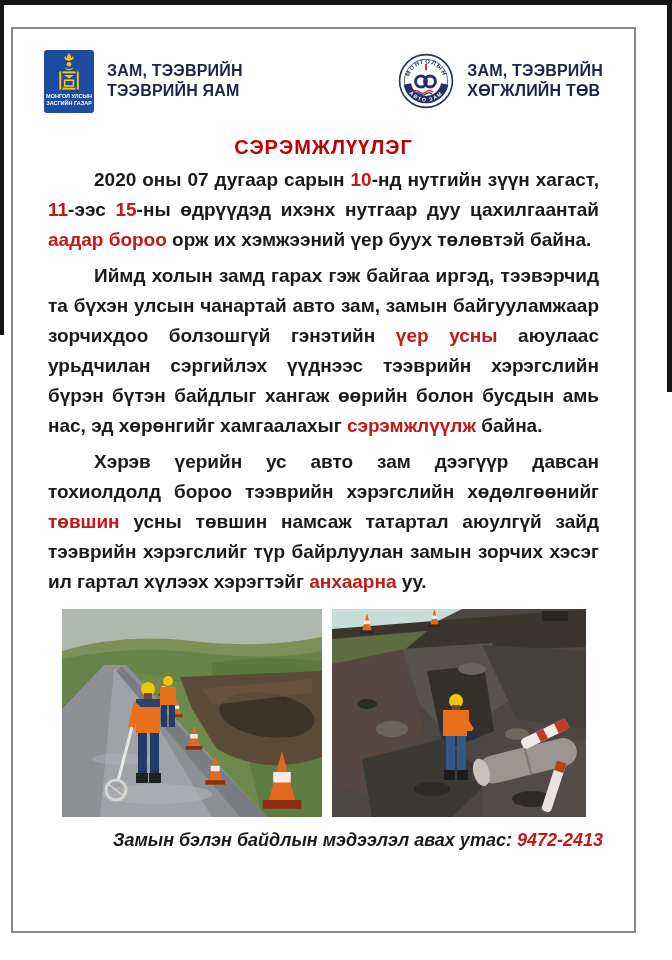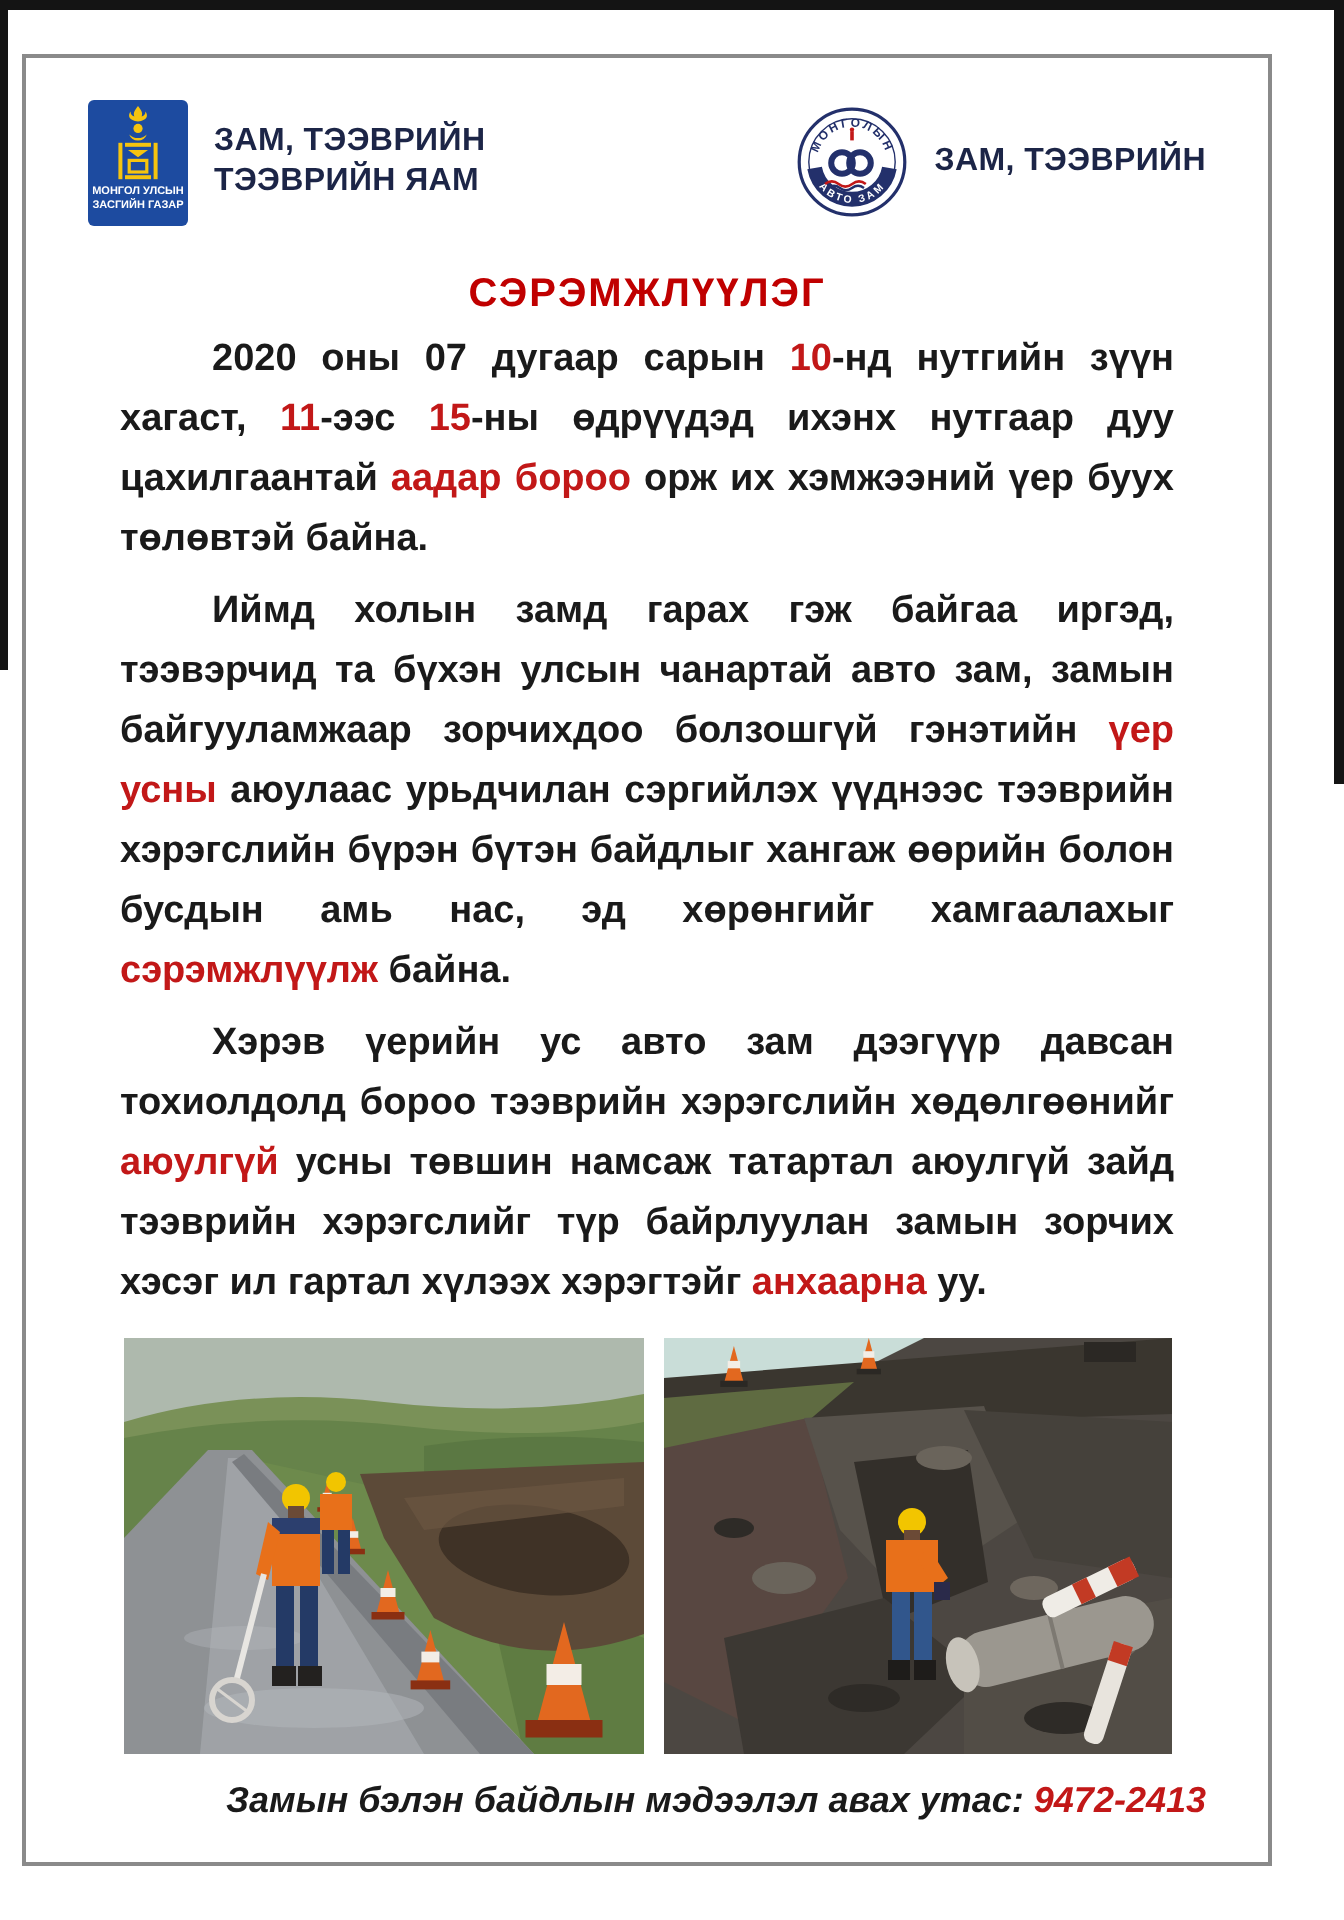--- a/index.html
+++ b/index.html
@@ -34,21 +34,21 @@
   .gov-logo-text{color:#fff;font-size:5.5px;font-weight:bold;text-align:center;line-height:1.35;margin-top:1px;white-space:nowrap;}
   .org-name{color:var(--navy);font-weight:bold;font-size:16px;line-height:1.25;margin-left:13px;letter-spacing:.2px;white-space:nowrap;}
   .center-logo{display:block;flex:0 0 auto;}
 
   
   .title{margin-top:22px;text-align:center;color:var(--title-red);font-size:20px;font-weight:bold;letter-spacing:1px;}
 
   
   .body{margin-top:6px;}
   .para{
-    margin:6px 16px;font-size:19px;font-weight:bold;color:var(--ink);
+    margin:6px 4px;font-size:19px;font-weight:bold;color:var(--ink);
     line-height:30px;text-align:justify;text-indent:46px;
   }
   .para .hl{color:var(--hl-red);}
   .wish{text-align:center;font-style:italic;font-weight:bold;font-size:18px;color:var(--ink);margin-top:7px;}
 
   
   .photos{margin-top:12px;display:flex;justify-content:center;gap:10px;}
   .photos svg{display:block;}
 
   
@@ -112,30 +112,31 @@
             <rect x="27.1" y="12.6" width="1.8" height="4.6" fill="#c21818"></rect>
             <circle cx="28" cy="11.8" r="1.1" fill="#c21818"></circle>
             <circle cx="23" cy="28.5" r="5.4" fill="none" stroke="#23306b" stroke-width="3"></circle>
             <circle cx="32" cy="28.5" r="5.4" fill="none" stroke="#23306b" stroke-width="3"></circle>
             <path d="M14.5,39 q3.4,-2.6 6.8,0 t6.8,0 t6.8,0" fill="none" stroke="#c21818" stroke-width="1.3"></path>
             <path d="M16,41 q3,-2.2 6,0 t6,0 t6,0" fill="none" stroke="#23306b" stroke-width="1.2"></path>
           </g>
         </svg>
         <div class="org-name">
           <div>ЗАМ, ТЭЭВРИЙН</div>
+          <div>ХӨГЖЛИЙН ТӨВ</div>
         </div>
       </div>
     </div>
 
     <div class="title">СЭРЭМЖЛҮҮЛЭГ</div>
 
     <div class="body" id="body-paragraphs">
         <p class="para"><span>2020 оны 07 дугаар сарын </span><span class="hl">10</span><span>-нд нутгийн зүүн хагаст, </span><span class="hl">11</span><span>-ээс </span><span class="hl">15</span><span>-ны өдрүүдэд ихэнх нутгаар дуу цахилгаантай </span><span class="hl">аадар бороо</span><span> орж их хэмжээний үер буух төлөвтэй байна.</span></p>
         <p class="para"><span>Иймд холын замд гарах гэж байгаа иргэд, тээвэрчид та бүхэн улсын чанартай авто зам, замын байгууламжаар зорчихдоо болзошгүй гэнэтийн </span><span class="hl">үер усны</span><span> аюулаас урьдчилан сэргийлэх үүднээс тээврийн хэрэгслийн бүрэн бүтэн байдлыг хангаж өөрийн болон бусдын амь нас, эд хөрөнгийг хамгаалахыг </span><span class="hl">сэрэмжлүүлж</span><span> байна.</span></p>
-        <p class="para"><span>Хэрэв үерийн ус авто зам дээгүүр давсан тохиолдолд бороо тээврийн хэрэгслийн хөдөлгөөнийг </span><span class="hl">аюулгүй</span><span> усны төвшин намсаж татартал аюулгүй зайд тээврийн хэрэгслийг түр байрлуулан замын зорчих хэсэг ил гартал хүлээх хэрэгтэйг </span><span class="hl">анхаарна</span><span> уу.</span></p>
+        <p class="para"><span>Хэрэв үерийн ус авто зам дээгүүр давсан тохиолдолд бороо тээврийн хэрэгслийн хөдөлгөөнийг </span><span class="hl">төвшин</span><span> усны төвшин намсаж татартал аюулгүй зайд тээврийн хэрэгслийг түр байрлуулан замын зорчих хэсэг ил гартал хүлээх хэрэгтэйг </span><span class="hl">анхаарна</span><span> уу.</span></p>
       </div>
 
 
     <div class="photos">
 
       <svg width="260" height="208" viewBox="0 0 260 208">
         <defs>
           <g id="coneL">
             <polygon points="8,0 16,30 0,30" fill="#e2681f"></polygon>
             <rect x="3" y="12" width="10" height="6" fill="#f3ede6"></rect>

